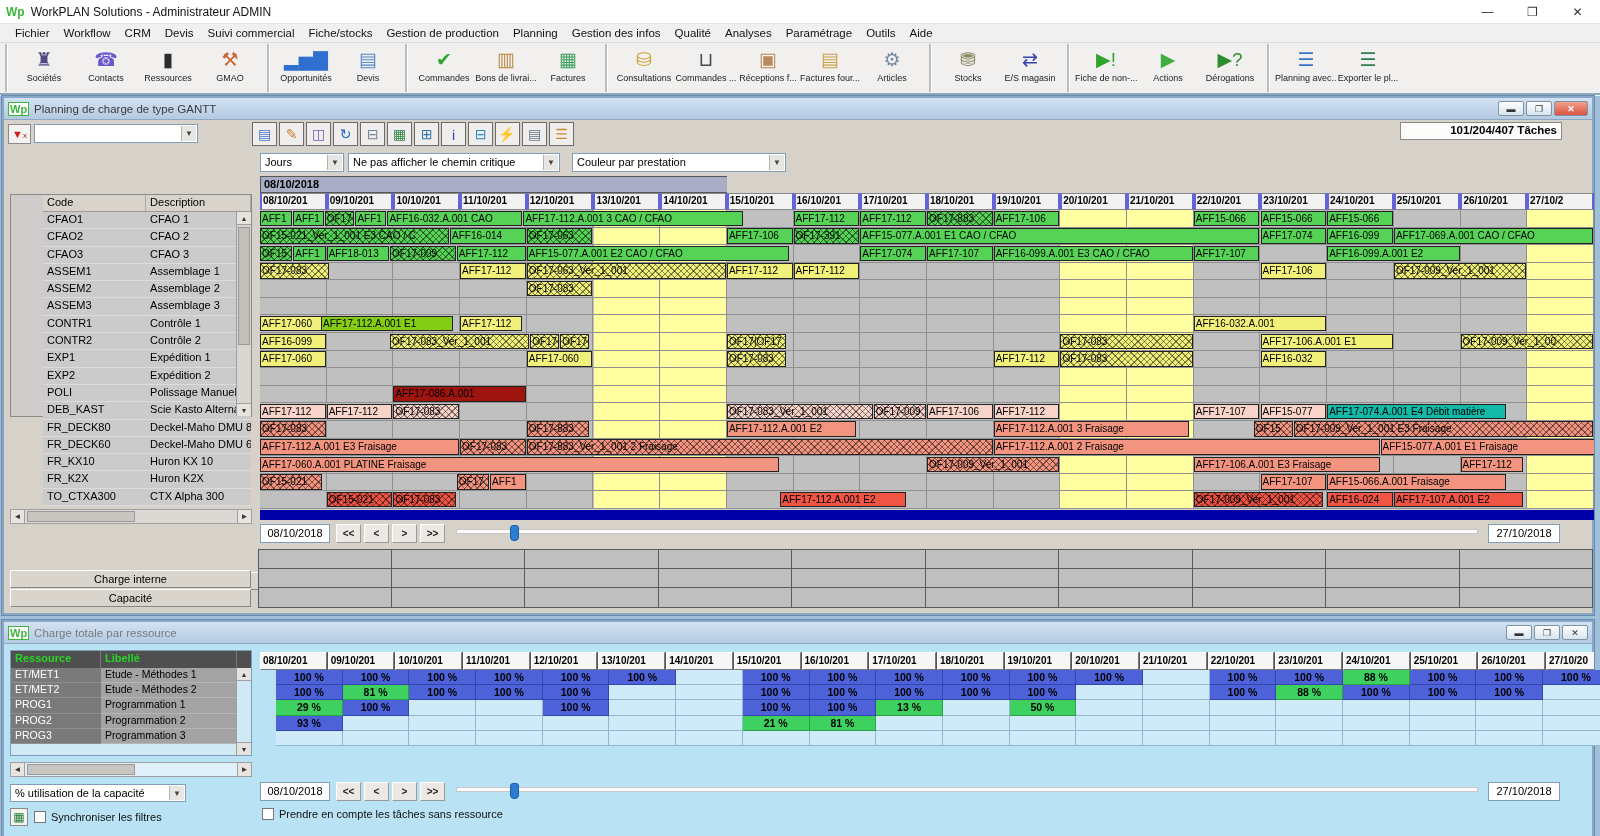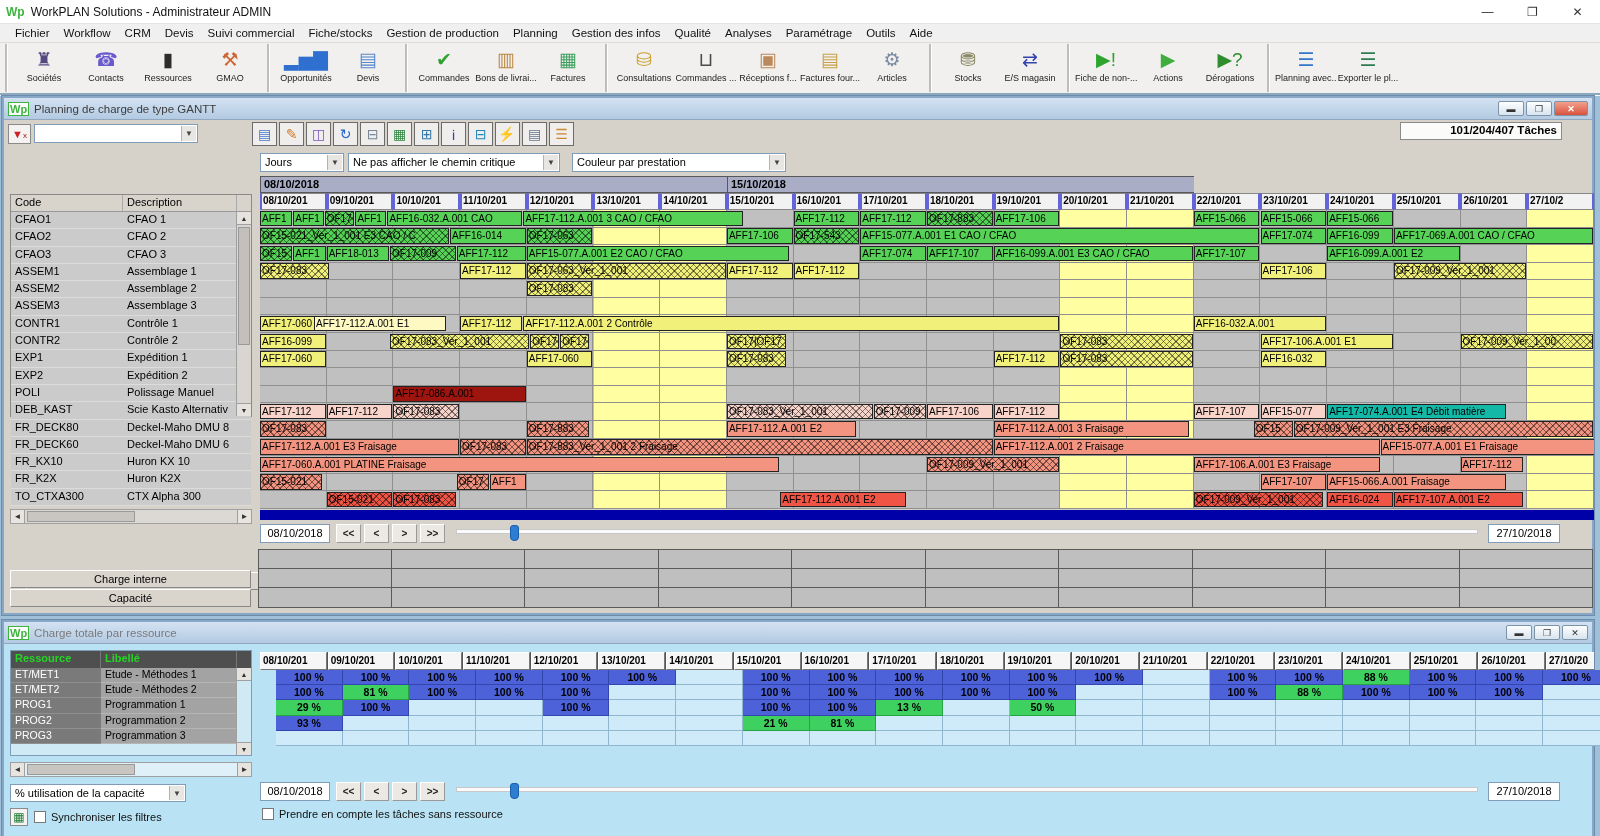--- a/index.html
+++ b/index.html
@@ -309,21 +309,21 @@
         </div>
         <div class="combo" style="left:344px; top:33px; width:212px;">
           <span>Ne pas afficher le chemin critique</span>
           <span class="arr">▼</span>
         </div>
         <div class="combo" style="left:568px; top:33px; width:214px;">
           <span>Couleur par prestation</span>
           <span class="arr">▼</span>
         </div>
 
-        <div class="res-table" style="height:223px;">
+        <div class="res-table" style="height:223px;padding-left:32px;">
           <div class="res-head">
             <div class="c-code">Code</div>
             <div class="c-desc">Description</div>
           </div>
           <div id="res-rows">
               <div class="res-row">
                 <div class="c-code">CFAO1</div>
                 <div class="c-desc">CFAO 1</div>
               </div>
               <div class="res-row">
@@ -398,21 +398,20 @@
           </div>
         </div>
         <div class="hscroll" style="left:6px; top:389px; width:242px;">
           <div class="lf">◄</div>
           <div class="hthumb"></div>
           <div class="rt">►</div>
         </div>
 
         <div class="weeks" id="week-row">
             <div class="week-cell" style="width: 466.9px;">08/10/2018</div>
-            <div class="week-cell" style="width: 466.9px;">15/10/2018</div>
           </div>
         <div class="days" id="day-row">
             <div class="day-cell">08/10/201</div>
             <div class="day-cell">09/10/201</div>
             <div class="day-cell">10/10/201</div>
             <div class="day-cell">11/10/201</div>
             <div class="day-cell">12/10/201</div>
             <div class="day-cell">13/10/201</div>
             <div class="day-cell">14/10/201</div>
             <div class="day-cell">15/10/201</div>
@@ -464,21 +463,21 @@
               <div class="bar" title="AFF17-106" style="left: 733.7px; width: 65.7px; background-color: rgb(86, 211, 86);">AFF17-106</div>
               <div class="bar" title="AFF15-066" style="left: 933.8px; width: 65.7px; background-color: rgb(86, 211, 86);">AFF15-066</div>
               <div class="bar" title="AFF15-066" style="left: 1000.5px; width: 65.7px; background-color: rgb(86, 211, 86);">AFF15-066</div>
               <div class="bar" title="AFF15-066" style="left: 1067.2px; width: 65.7px; background-color: rgb(86, 211, 86);">AFF15-066</div>
             </div>
             <div class="crow" style="top: 17.58px;">
               <div class="bar h" title="OF15-021_Ver_1_001 E3 CAO / C" style="left: 0px; width: 189.095px; background-color: rgb(86, 211, 86);">OF15-021_Ver_1_001 E3 CAO / C</div>
               <div class="bar" title="AFF16-014" style="left: 190.095px; width: 75.705px; background-color: rgb(86, 211, 86);">AFF16-014</div>
               <div class="bar h" title="OF17-063" style="left: 266.8px; width: 65.7px; background-color: rgb(86, 211, 86);">OF17-063</div>
               <div class="bar" title="AFF17-106" style="left: 466.9px; width: 65.7px; background-color: rgb(86, 211, 86);">AFF17-106</div>
-              <div class="bar h" title="OF17-889" style="left: 533.6px; width: 65.7px; background-color: rgb(86, 211, 86);">OF17-543</div>
+              <div class="bar h" title="OF17-889" style="left: 533.6px; width: 65.7px; background-color: rgb(86, 211, 86);">OF17-391</div>
               <div class="bar" title="AFF15-077.A.001 E1 CAO / CFAO" style="left: 600.3px; width: 399.2px; background-color: rgb(86, 211, 86);">AFF15-077.A.001 E1 CAO / CFAO</div>
               <div class="bar" title="AFF17-074" style="left: 1000.5px; width: 65.7px; background-color: rgb(86, 211, 86);">AFF17-074</div>
               <div class="bar" title="AFF16-099" style="left: 1067.2px; width: 65.7px; background-color: rgb(86, 211, 86);">AFF16-099</div>
               <div class="bar" title="AFF17-069.A.001 CAO / CFAO" style="left: 1133.9px; width: 199.1px; background-color: rgb(86, 211, 86);">AFF17-069.A.001 CAO / CFAO</div>
             </div>
             <div class="crow" style="top: 35.16px;">
               <div class="bar h" title="OF15" style="left: 0px; width: 32.35px; background-color: rgb(86, 211, 86);">OF15</div>
               <div class="bar" title="AFF1" style="left: 33.35px; width: 32.35px; background-color: rgb(86, 211, 86);">AFF1</div>
               <div class="bar" title="AFF18-013" style="left: 66.7px; width: 62.365px; background-color: rgb(86, 211, 86);">AFF18-013</div>
               <div class="bar h" title="OF17-009" style="left: 130.065px; width: 65.7px; background-color: rgb(86, 211, 86);">OF17-009</div>
@@ -498,23 +497,22 @@
               <div class="bar" title="AFF17-112" style="left: 533.6px; width: 65.7px; background-color: rgb(240, 240, 122);">AFF17-112</div>
               <div class="bar" title="AFF17-106" style="left: 1000.5px; width: 65.7px; background-color: rgb(240, 240, 122);">AFF17-106</div>
               <div class="bar h" title="OF17-009_Ver_1_001" style="left: 1133.9px; width: 132.4px; background-color: rgb(240, 240, 122);">OF17-009_Ver_1_001</div>
             </div>
             <div class="crow" style="top: 70.32px;">
               <div class="bar h" title="OF17-083" style="left: 266.8px; width: 65.7px; background-color: rgb(240, 240, 122);">OF17-083</div>
             </div>
             <div class="crow" style="top: 87.9px;"></div>
             <div class="crow" style="top: 105.48px;">
               <div class="bar" title="AFF17-060" style="left: 0px; width: 65.7px; background-color: rgb(240, 240, 122);">AFF17-060</div>
-              <div class="bar" title="AFF17-112.A.001 E1" style="left: 54px; width: 132.4px; background-color: #fef9c3;">AFF17-112.A.001 E1</div>
+              <div class="bar" title="AFF17-112.A.001 E1" style="left: 61px; width: 132.4px; background-color: #84cc16;">AFF17-112.A.001 E1</div>
               <div class="bar" title="AFF17-112" style="left: 200.1px; width: 62.365px; background-color: rgb(240, 240, 122);">AFF17-112</div>
-              <div class="bar" title="AFF17-112.A.001 2 Contrôle" style="left: 263.465px; width: 535.935px; background-color: rgb(240, 240, 122);">AFF17-112.A.001 2 Contrôle</div>
               <div class="bar" title="AFF16-032.A.001" style="left: 933.8px; width: 132.4px; background-color: rgb(240, 240, 122);">AFF16-032.A.001</div>
             </div>
             <div class="crow" style="top: 123.06px;">
               <div class="bar" title="AFF16-099" style="left: 0px; width: 65.7px; background-color: rgb(240, 240, 122);">AFF16-099</div>
               <div class="bar h" title="OF17-083_Ver_1_001" style="left: 130.065px; width: 139.07px; background-color: rgb(240, 240, 122);">OF17-083_Ver_1_001</div>
               <div class="bar h" title="OF17" style="left: 270.135px; width: 29.015px; background-color: rgb(240, 240, 122);">OF17</div>
               <div class="bar h" title="OF17" style="left: 300.15px; width: 29.015px; background-color: rgb(240, 240, 122);">OF17</div>
               <div class="bar h" title="OF17|OF17" style="left: 466.9px; width: 59.03px; background-color: rgb(240, 240, 122);">OF17|OF17</div>
               <div class="bar h" title="OF17-083" style="left: 800.4px; width: 132.4px; background-color: rgb(240, 240, 122);">OF17-083</div>
               <div class="bar" title="AFF17-106.A.001 E1" style="left: 1000.5px; width: 132.4px; background-color: rgb(240, 240, 122);">AFF17-106.A.001 E1</div>

